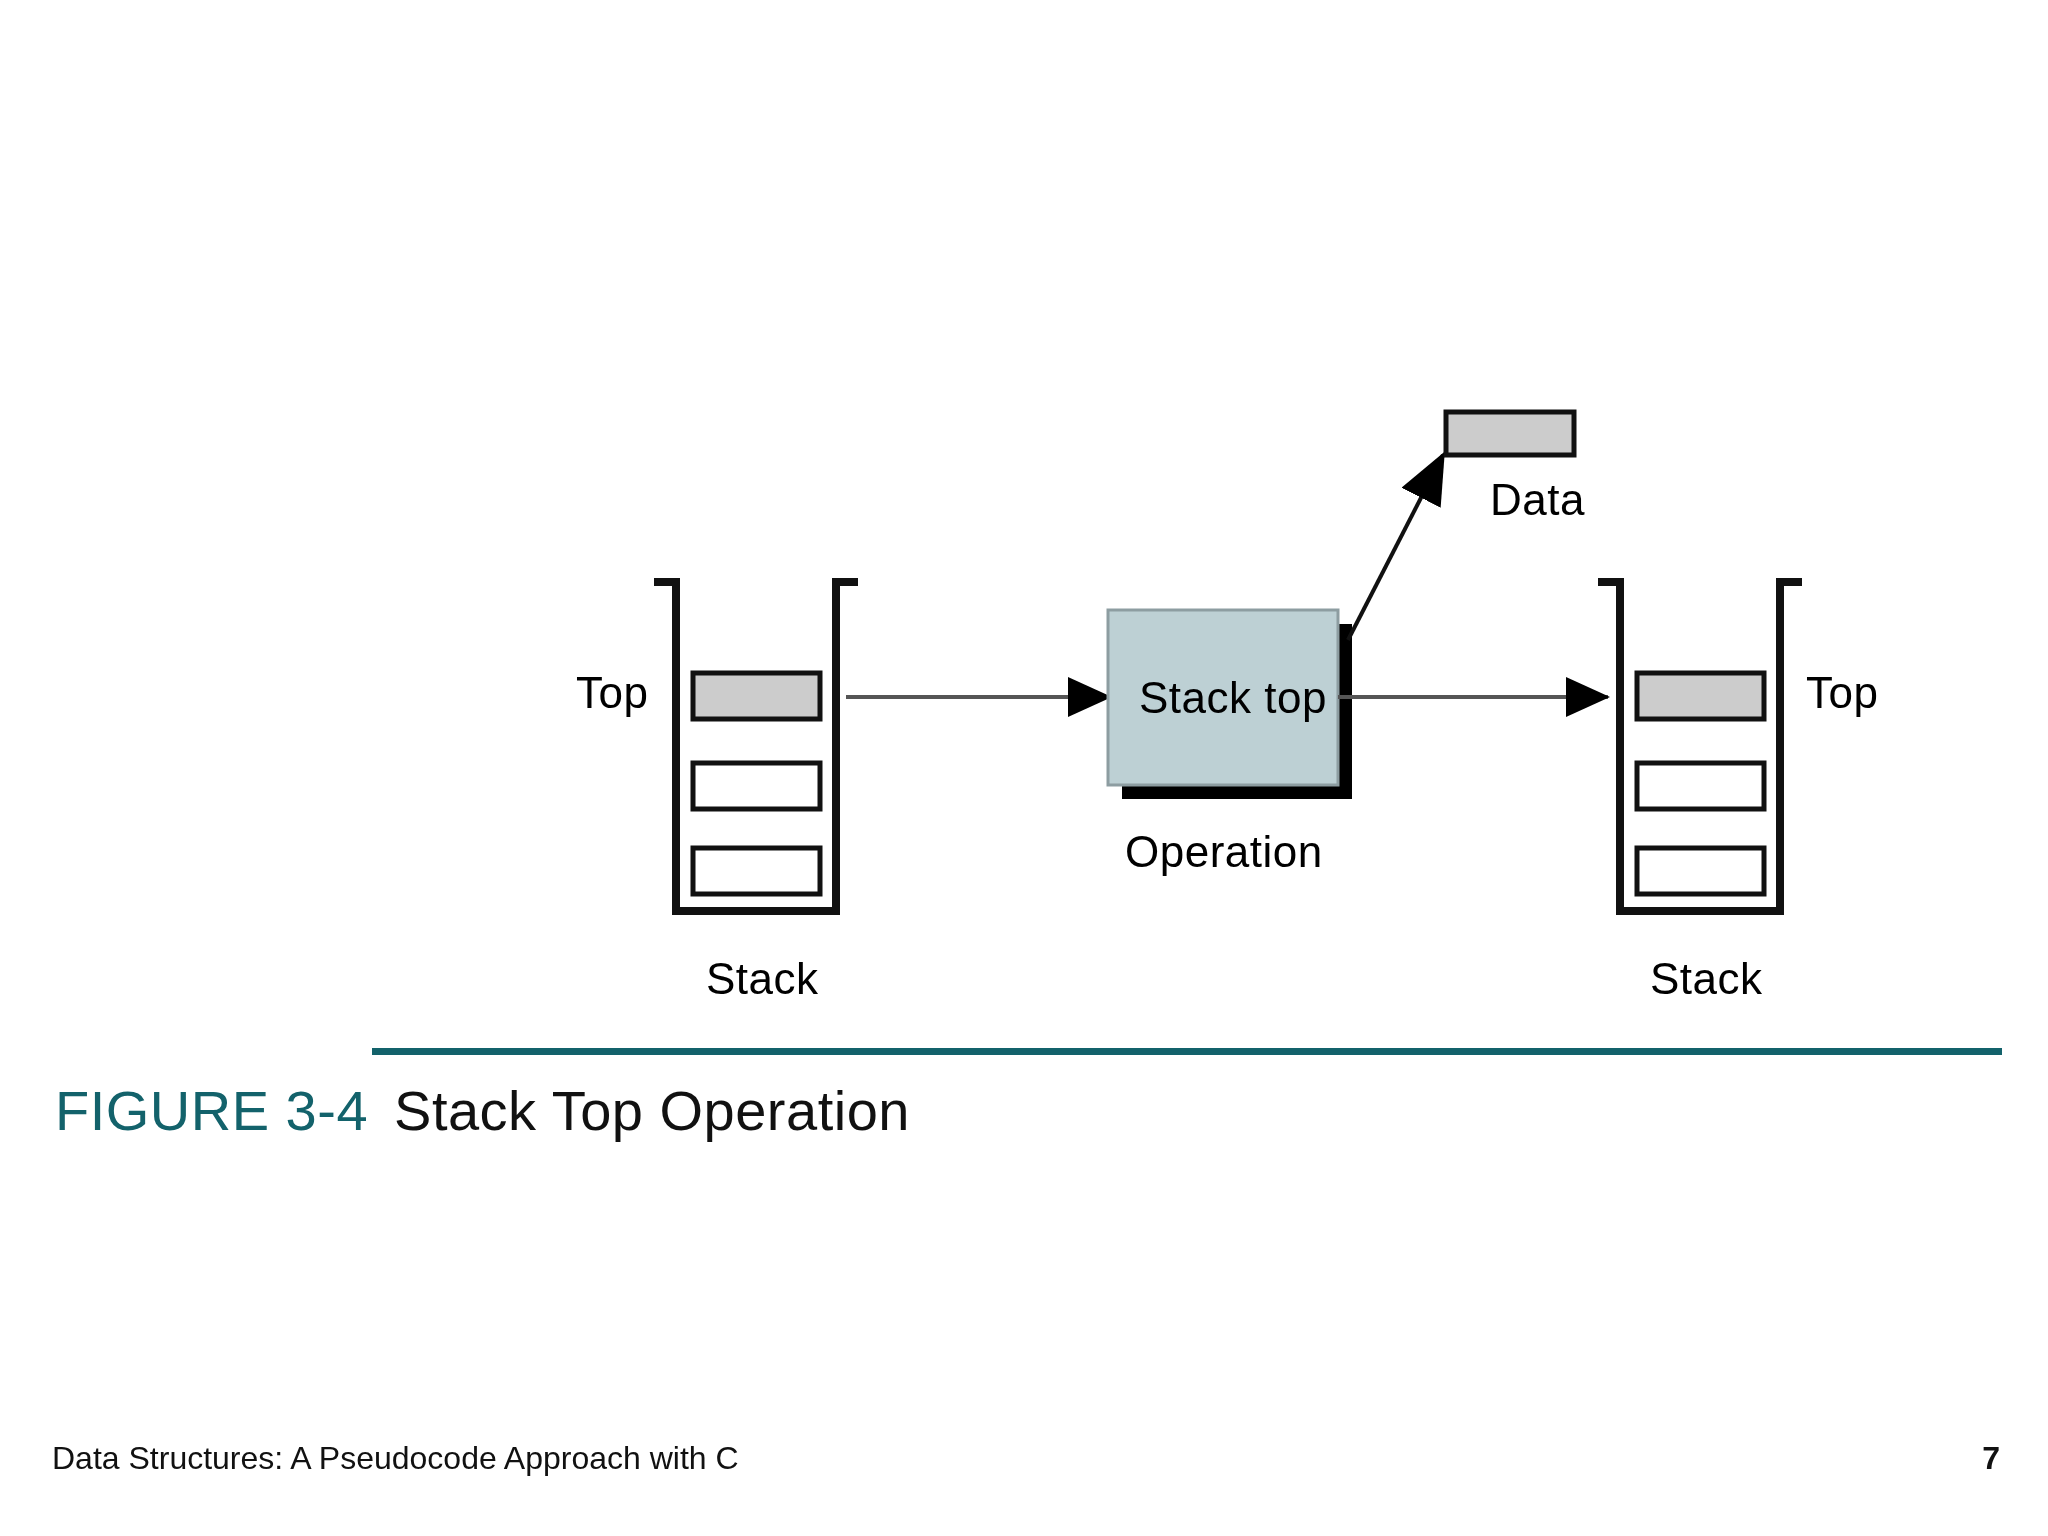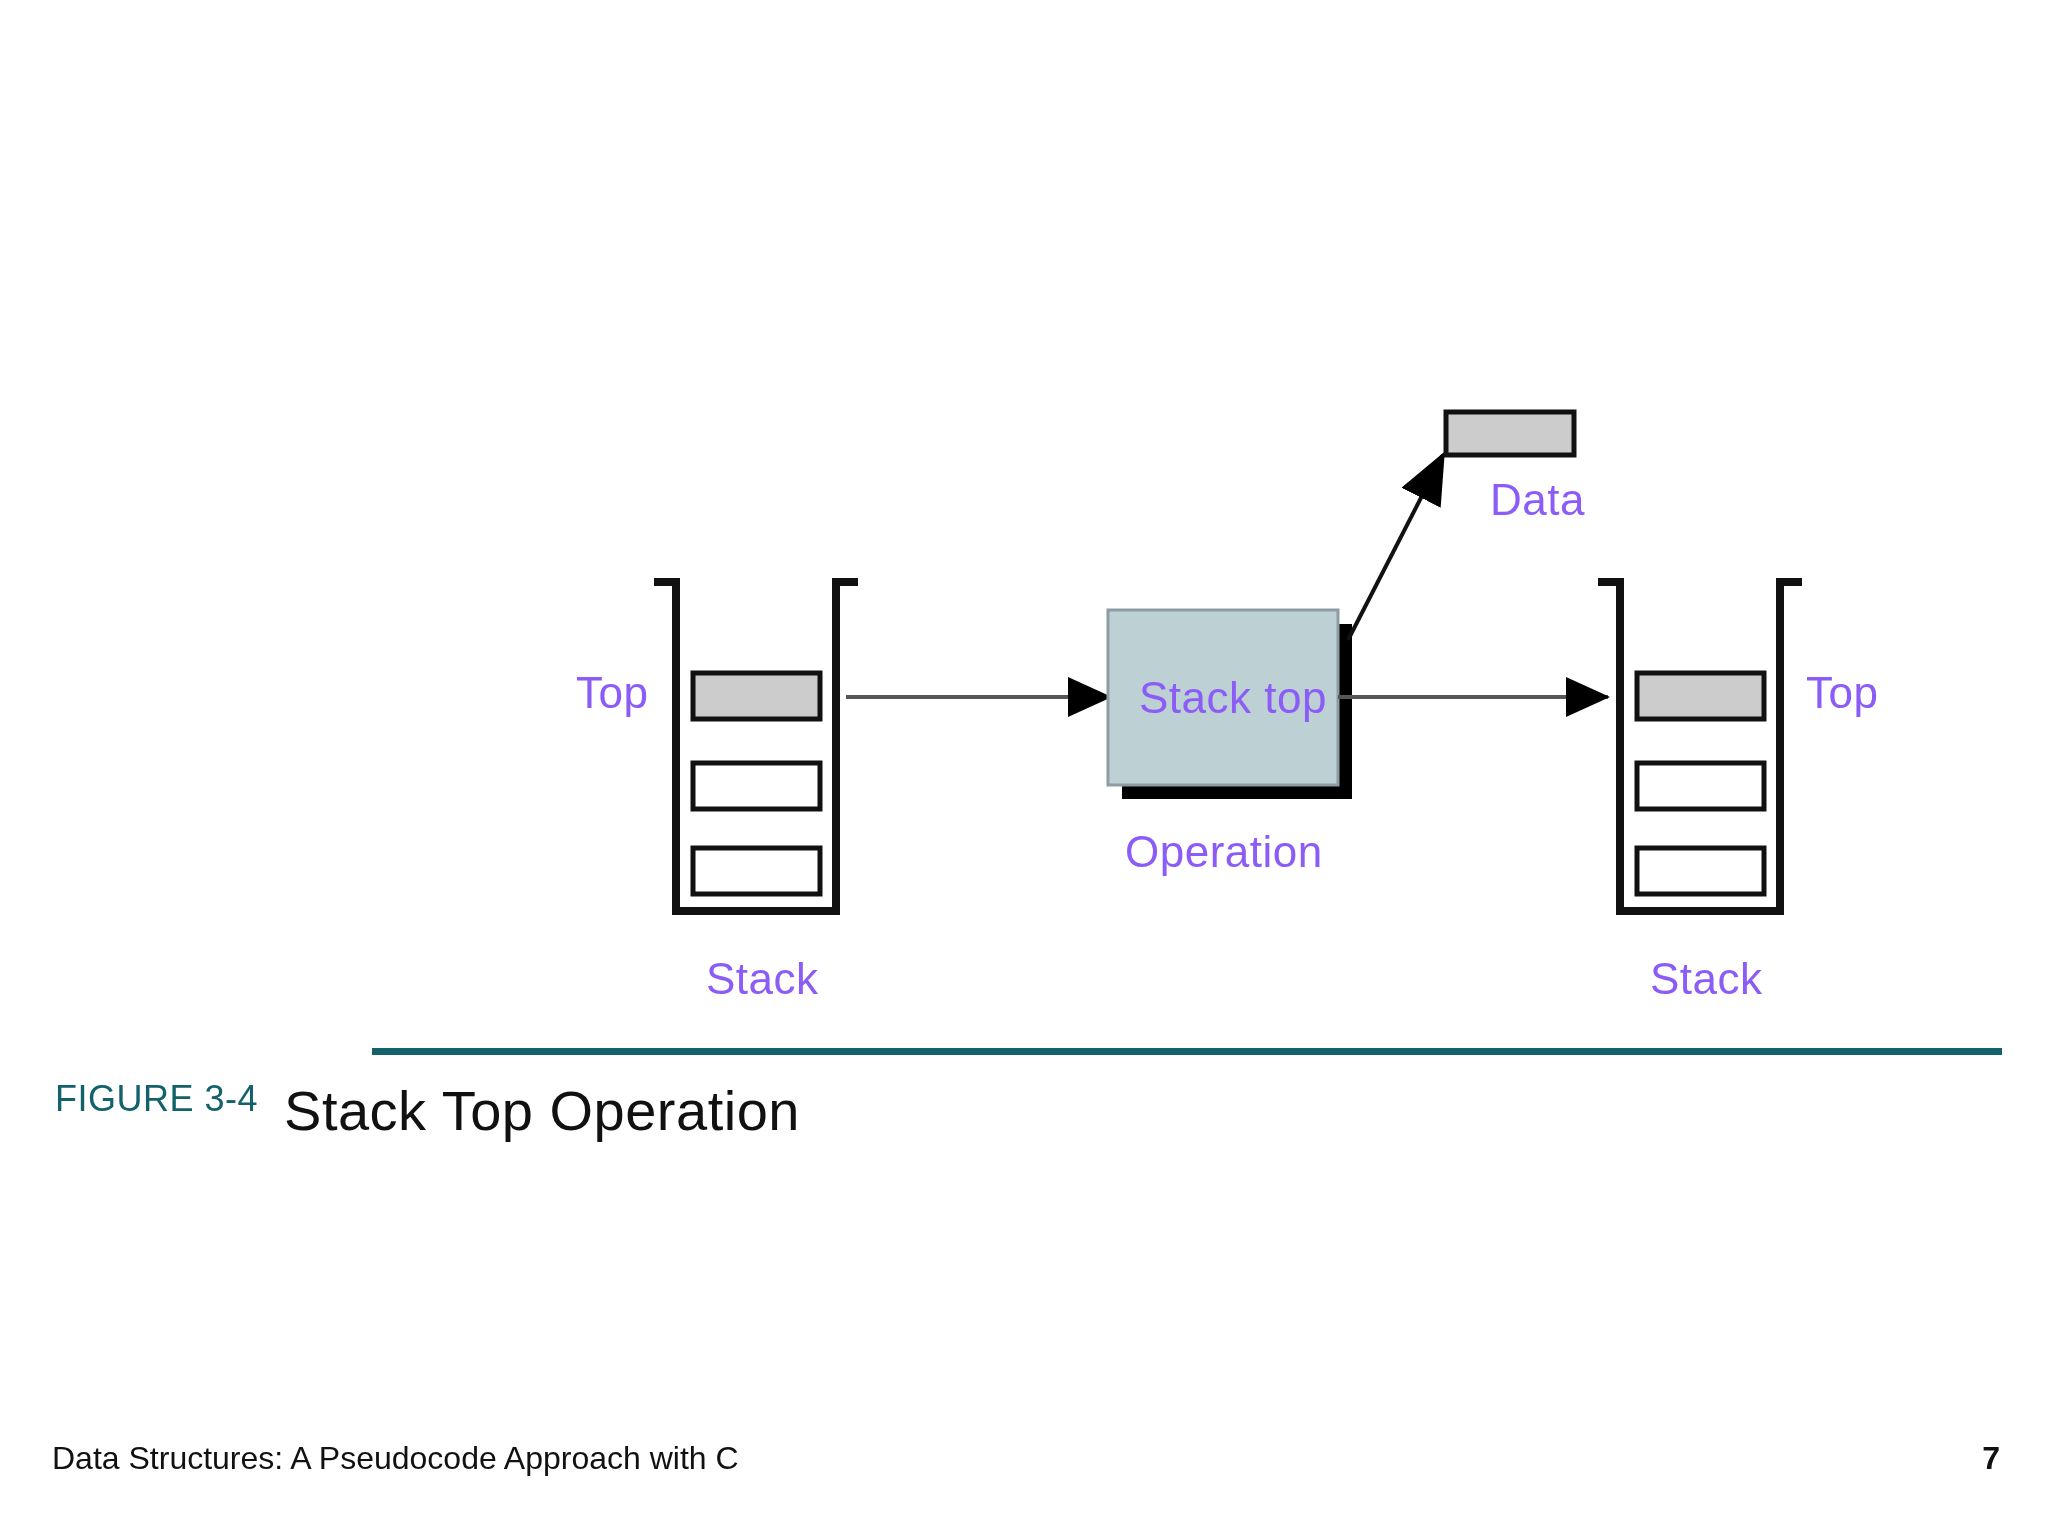--- a/index.html
+++ b/index.html
@@ -36,21 +36,21 @@
     left: 0;
     top: 0;
   }
 
   
   .diag-label {
     position: absolute;
     font-family: "Liberation Sans", sans-serif;
     font-size: 44px;
     font-weight: 400;
-    color: #8b5cf6;
+    color: #000000;
     white-space: nowrap;
     letter-spacing: 0.5px;
   }
 
   
   #caption-rule {
     position: absolute;
     left: 372px;
     top: 1048px;
     width: 1630px;
@@ -61,21 +61,21 @@
     position: absolute;
     left: 55px;
     top: 1078px;
     width: 1700px;
     height: 70px;
     display: flex;
     align-items: flex-start;
   }
   #figure-number {
     font-family: "Liberation Sans", sans-serif;
-    font-size: 36px;
+    font-size: 56px;
     font-weight: 400;
     color: #13626b;
     letter-spacing: 0.5px;
     white-space: nowrap;
   }
   #figure-title {
     font-family: "Liberation Sans", sans-serif;
     font-size: 56px;
     font-weight: 400;
     color: #111111;

